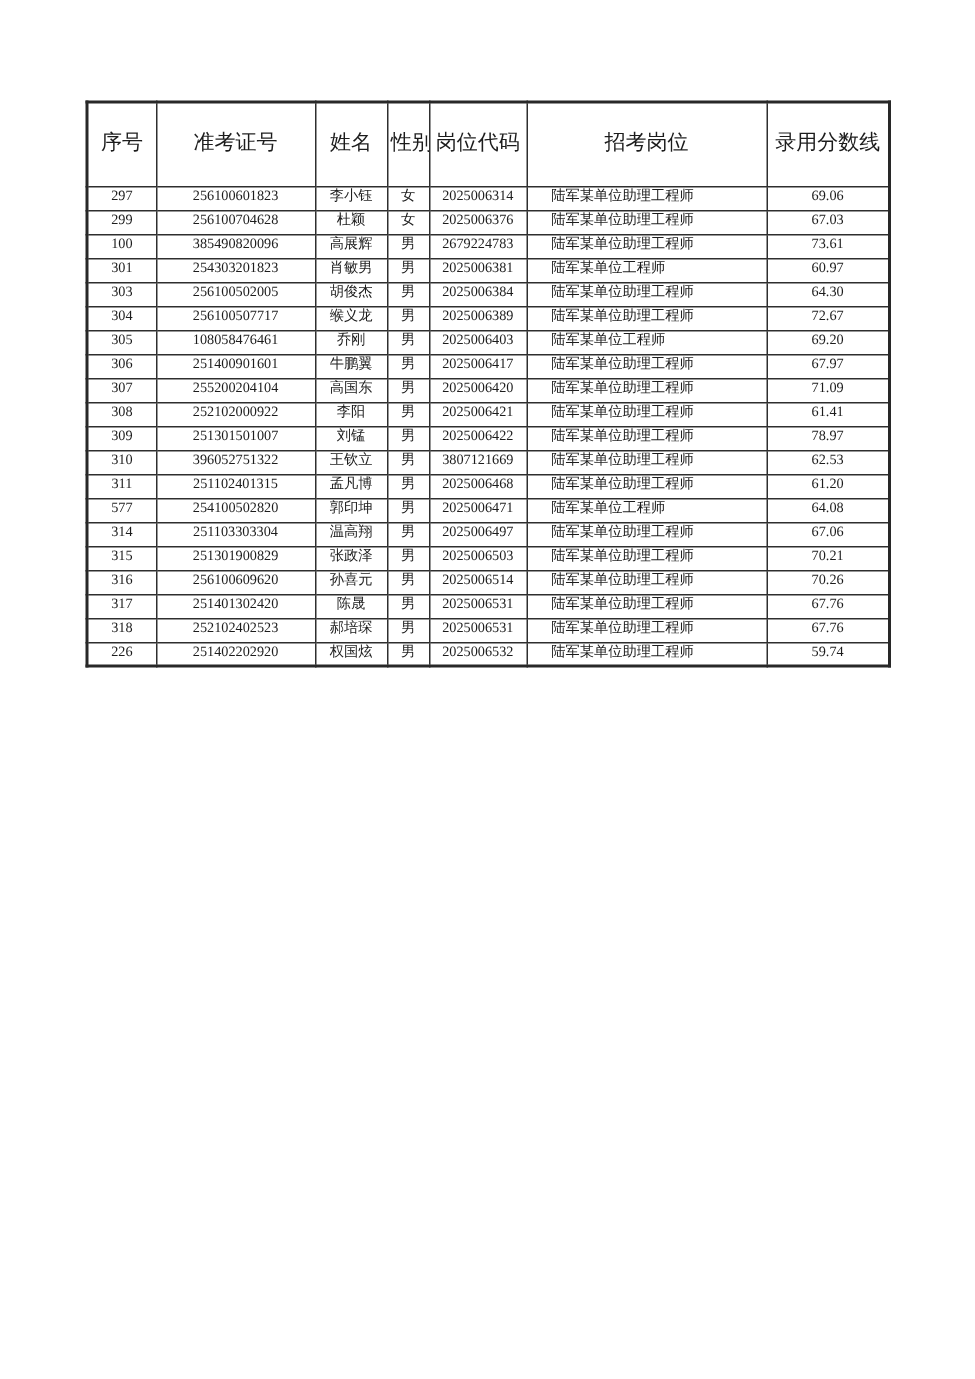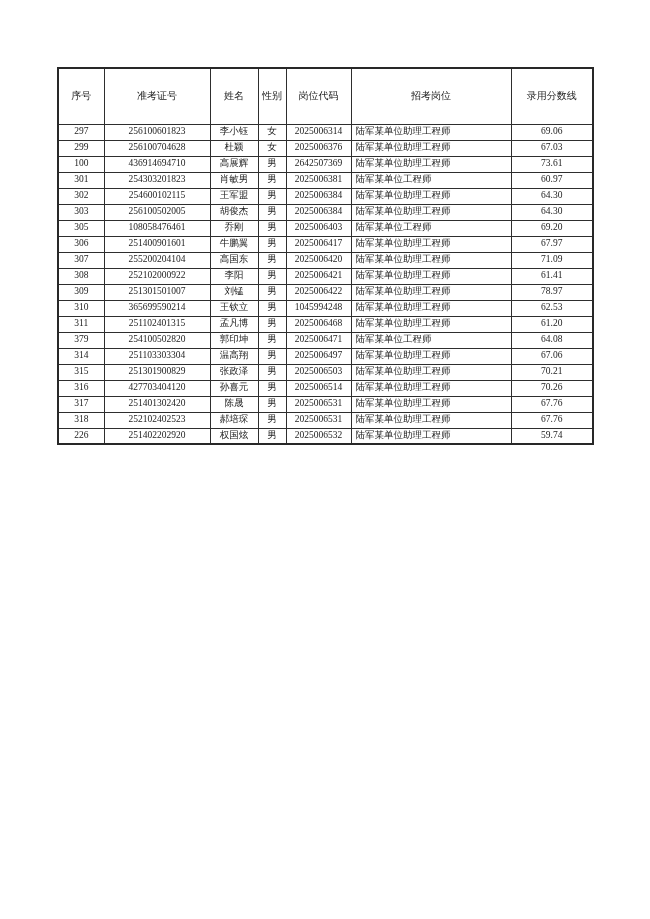--- a/index.html
+++ b/index.html
@@ -31,31 +31,31 @@
     font-weight: normal;
     font-size: 9.5px;
     line-height: 1;
     text-align: center;
     vertical-align: middle;
     padding: 0 2px;
     overflow: hidden;
     white-space: nowrap;
   }
   table.score-table th {
-    font-size: 10px;
+    font-size: 14px;
   }
   table.score-table thead tr {
     height: 56px;
   }
   table.score-table tbody tr {
     height: 16px;
   }
   table.score-table td.cell-position-title {
     text-align: left;
-    padding-left: 4px;
+    padding-left: 16px;
   }
   .page-number {
     position: absolute;
     top: 862px;
     left: 0;
     width: 100%;
     text-align: center;
     font-size: 10px;
     color: #2a2a2a;
   }
@@ -100,55 +100,55 @@
           <td class="cell-index">299</td>
           <td class="cell-exam-id">256100704628</td>
           <td class="cell-name">杜颖</td>
           <td class="cell-gender">女</td>
           <td class="cell-position-code">2025006376</td>
           <td class="cell-position-title">陆军某单位助理工程师</td>
           <td class="cell-score">67.03</td>
         </tr>
         <tr>
           <td class="cell-index">100</td>
-          <td class="cell-exam-id">436914694710</td>
+          <td class="cell-exam-id">385490820096</td>
           <td class="cell-name">高展辉</td>
           <td class="cell-gender">男</td>
-          <td class="cell-position-code">2642507369</td>
+          <td class="cell-position-code">2679224783</td>
           <td class="cell-position-title">陆军某单位助理工程师</td>
           <td class="cell-score">73.61</td>
         </tr>
         <tr>
           <td class="cell-index">301</td>
           <td class="cell-exam-id">254303201823</td>
           <td class="cell-name">肖敏男</td>
           <td class="cell-gender">男</td>
           <td class="cell-position-code">2025006381</td>
           <td class="cell-position-title">陆军某单位工程师</td>
           <td class="cell-score">60.97</td>
         </tr>
         <tr>
-          <td class="cell-index">302</td>
-          <td class="cell-exam-id">254600102115</td>
-          <td class="cell-name">王军盟</td>
-          <td class="cell-gender">男</td>
-          <td class="cell-position-code">2025006384</td>
-          <td class="cell-position-title">陆军某单位助理工程师</td>
-          <td class="cell-score">64.30</td>
-        </tr>
-        <tr>
           <td class="cell-index">303</td>
           <td class="cell-exam-id">256100502005</td>
           <td class="cell-name">胡俊杰</td>
           <td class="cell-gender">男</td>
           <td class="cell-position-code">2025006384</td>
           <td class="cell-position-title">陆军某单位助理工程师</td>
           <td class="cell-score">64.30</td>
         </tr>
         <tr>
+          <td class="cell-index">304</td>
+          <td class="cell-exam-id">256100507717</td>
+          <td class="cell-name">缑义龙</td>
+          <td class="cell-gender">男</td>
+          <td class="cell-position-code">2025006389</td>
+          <td class="cell-position-title">陆军某单位助理工程师</td>
+          <td class="cell-score">72.67</td>
+        </tr>
+        <tr>
           <td class="cell-index">305</td>
           <td class="cell-exam-id">108058476461</td>
           <td class="cell-name">乔刚</td>
           <td class="cell-gender">男</td>
           <td class="cell-position-code">2025006403</td>
           <td class="cell-position-title">陆军某单位工程师</td>
           <td class="cell-score">69.20</td>
         </tr>
         <tr>
           <td class="cell-index">306</td>
@@ -181,38 +181,38 @@
           <td class="cell-index">309</td>
           <td class="cell-exam-id">251301501007</td>
           <td class="cell-name">刘锰</td>
           <td class="cell-gender">男</td>
           <td class="cell-position-code">2025006422</td>
           <td class="cell-position-title">陆军某单位助理工程师</td>
           <td class="cell-score">78.97</td>
         </tr>
         <tr>
           <td class="cell-index">310</td>
-          <td class="cell-exam-id">365699590214</td>
+          <td class="cell-exam-id">396052751322</td>
           <td class="cell-name">王钦立</td>
           <td class="cell-gender">男</td>
-          <td class="cell-position-code">1045994248</td>
+          <td class="cell-position-code">3807121669</td>
           <td class="cell-position-title">陆军某单位助理工程师</td>
           <td class="cell-score">62.53</td>
         </tr>
         <tr>
           <td class="cell-index">311</td>
           <td class="cell-exam-id">251102401315</td>
           <td class="cell-name">孟凡博</td>
           <td class="cell-gender">男</td>
           <td class="cell-position-code">2025006468</td>
           <td class="cell-position-title">陆军某单位助理工程师</td>
           <td class="cell-score">61.20</td>
         </tr>
         <tr>
-          <td class="cell-index">379</td>
+          <td class="cell-index">577</td>
           <td class="cell-exam-id">254100502820</td>
           <td class="cell-name">郭印坤</td>
           <td class="cell-gender">男</td>
           <td class="cell-position-code">2025006471</td>
           <td class="cell-position-title">陆军某单位工程师</td>
           <td class="cell-score">64.08</td>
         </tr>
         <tr>
           <td class="cell-index">314</td>
           <td class="cell-exam-id">251103303304</td>
@@ -226,21 +226,21 @@
           <td class="cell-index">315</td>
           <td class="cell-exam-id">251301900829</td>
           <td class="cell-name">张政泽</td>
           <td class="cell-gender">男</td>
           <td class="cell-position-code">2025006503</td>
           <td class="cell-position-title">陆军某单位助理工程师</td>
           <td class="cell-score">70.21</td>
         </tr>
         <tr>
           <td class="cell-index">316</td>
-          <td class="cell-exam-id">427703404120</td>
+          <td class="cell-exam-id">256100609620</td>
           <td class="cell-name">孙喜元</td>
           <td class="cell-gender">男</td>
           <td class="cell-position-code">2025006514</td>
           <td class="cell-position-title">陆军某单位助理工程师</td>
           <td class="cell-score">70.26</td>
         </tr>
         <tr>
           <td class="cell-index">317</td>
           <td class="cell-exam-id">251401302420</td>
           <td class="cell-name">陈晟</td>

